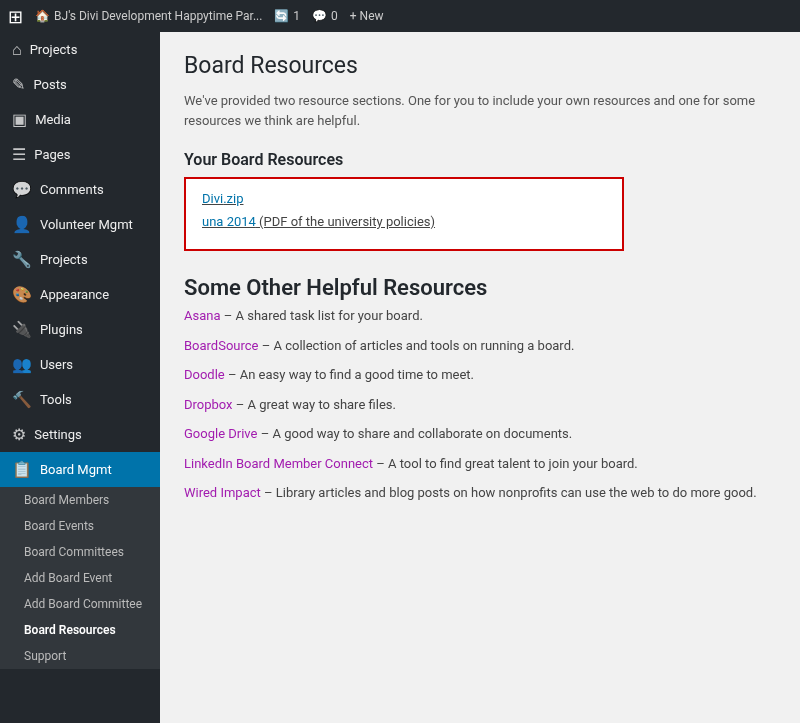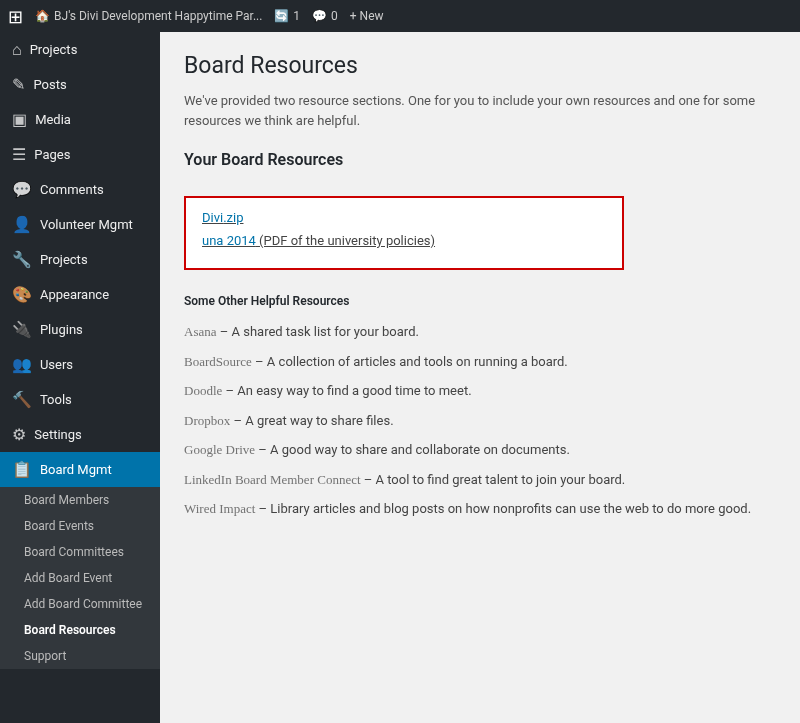--- a/index.html
+++ b/index.html
@@ -84,21 +84,21 @@
       font-size: 13px;
       margin-bottom: 20px;
       max-width: 620px;
       line-height: 1.5;
     }
 
     .section-header {
       display: flex;
       align-items: center;
       gap: 0;
-      margin-bottom: 27px;
+      margin-bottom: 8px;
     }
 
     .section-title {
       font-size: 16px;
       font-weight: 600;
       color: #23282d;
     }
 
     .edit-button {
       background: #f7f7f7;
@@ -122,35 +122,34 @@
     .resource-link {
       display: block;
       margin-bottom: 8px;
       color: #0073aa;
       text-decoration: none;
       font-size: 13px;
     }
     .resource-link-text { color: #444; }
 
     .helpful-section-title {
-      font-size: 12px;
+      font-size: 22px;
       font-weight: 600;
       color: #23282d;
-      margin-bottom: 14px;
+      margin-bottom: 6px;
     }
 
     .helpful-resource {
       margin-bottom: 10px;
       font-size: 13px;
       line-height: 1.5;
     }
     .helpful-resource a {
-      color: #737373;
+      color: #a21caf;
       text-decoration: none;
-      font-family: Liberation Serif, serif;
     }
     .helpful-resource span { color: #444; }
 
     
     ::-webkit-scrollbar { width: 6px; }
     ::-webkit-scrollbar-track { background: #23282d; }
     ::-webkit-scrollbar-thumb { background: #555; border-radius: 3px; }
   </style>
 </head>
 <body>

